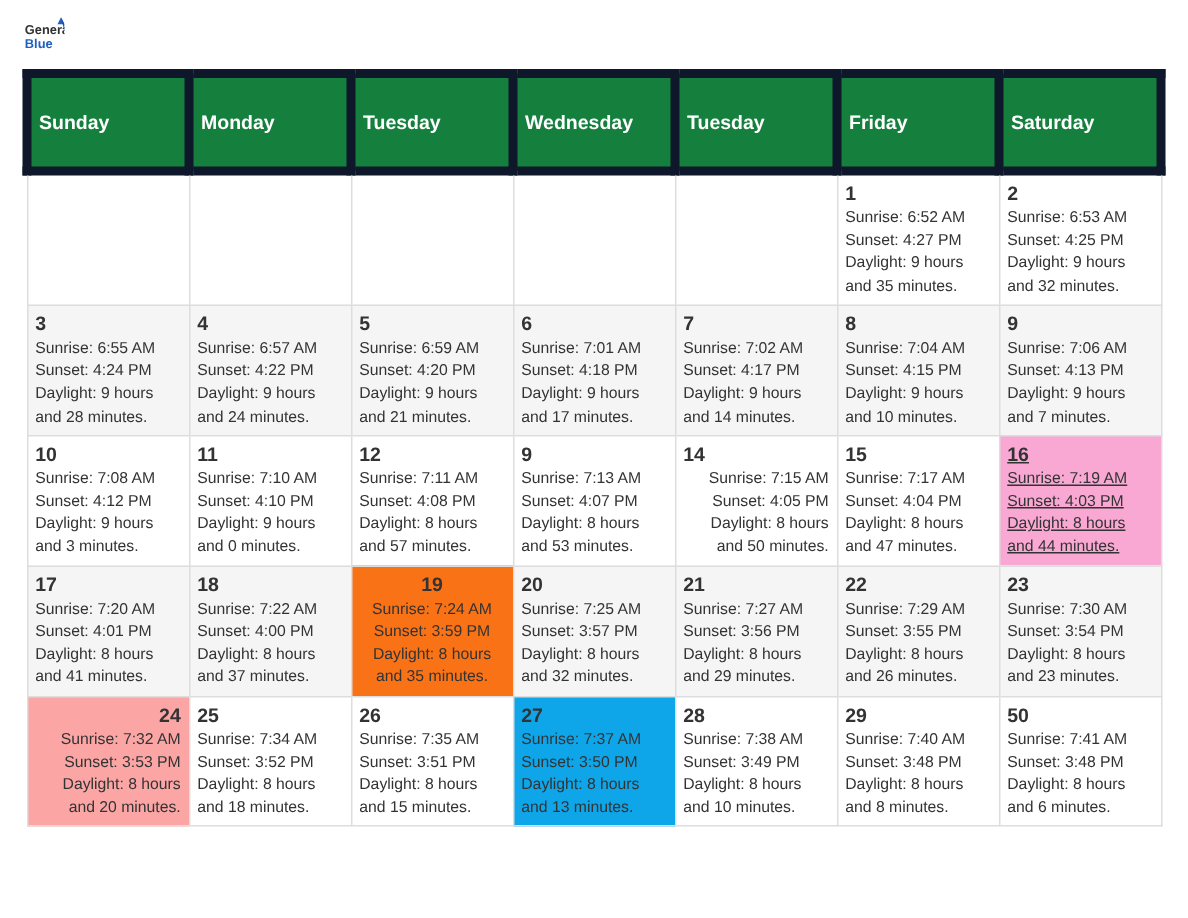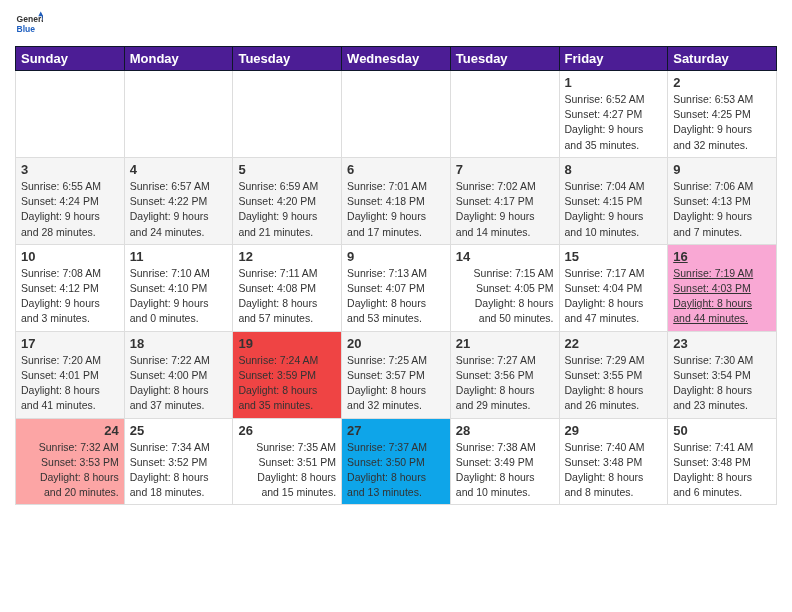--- a/index.html
+++ b/index.html
@@ -45,27 +45,27 @@
     .location-title {
       font-size: 16px;
       color: #555;
     }
     .calendar {
       width: 100%;
       border-collapse: collapse;
       border: 1px solid #ccc;
     }
     .calendar th {
-      background: #4c1d95;
+      background: #15803d;
       color: #fff;
       font-size: 13px;
       font-weight: bold;
-      padding: 4px 5px;
+      padding: 22px 5px;
       text-align: left;
-      border: 1px solid #0f172a;
+      border: 6px solid #0f172a;
     }
     .calendar td {
       width: 14.28%;
       vertical-align: top;
       border: 1px solid #ddd;
       padding: 4px 5px;
       font-size: 11px;
       color: #333;
       min-height: 80px;
       background: #fff;
@@ -240,21 +240,21 @@
           <div class="day-info" style="white-space: pre-line;">Sunrise: 7:20 AM
 Sunset: 4:01 PM
 Daylight: 8 hours and 41 minutes.</div>
         </td>
         <td style="background: rgb(245, 245, 245);">
           <span class="day-number">18</span>
           <div class="day-info" style="white-space: pre-line;">Sunrise: 7:22 AM
 Sunset: 4:00 PM
 Daylight: 8 hours and 37 minutes.</div>
         </td>
-        <td style="background: #ef4444;">
+        <td style="background: #f97316; text-align: center;">
           <span class="day-number">19</span>
           <div class="day-info" style="white-space: pre-line;">Sunrise: 7:24 AM
 Sunset: 3:59 PM
 Daylight: 8 hours and 35 minutes.</div>
         </td>
         <td style="background: rgb(245, 245, 245);">
           <span class="day-number">20</span>
           <div class="day-info" style="white-space: pre-line;">Sunrise: 7:25 AM
 Sunset: 3:57 PM
 Daylight: 8 hours and 32 minutes.</div>
@@ -286,21 +286,21 @@
 Daylight: 8 hours and 20 minutes.</div>
         </td>
         <td style="background: rgb(255, 255, 255);">
           <span class="day-number">25</span>
           <div class="day-info" style="white-space: pre-line;">Sunrise: 7:34 AM
 Sunset: 3:52 PM
 Daylight: 8 hours and 18 minutes.</div>
         </td>
         <td style="background: rgb(255, 255, 255);">
           <span class="day-number">26</span>
-          <div class="day-info" style="white-space: pre-line; text-align: right;">Sunrise: 7:35 AM
+          <div class="day-info" style="white-space: pre-line;">Sunrise: 7:35 AM
 Sunset: 3:51 PM
 Daylight: 8 hours and 15 minutes.</div>
         </td>
         <td style="background: #0ea5e9;">
           <span class="day-number">27</span>
           <div class="day-info" style="white-space: pre-line;">Sunrise: 7:37 AM
 Sunset: 3:50 PM
 Daylight: 8 hours and 13 minutes.</div>
         </td>
         <td style="background: rgb(255, 255, 255);">

